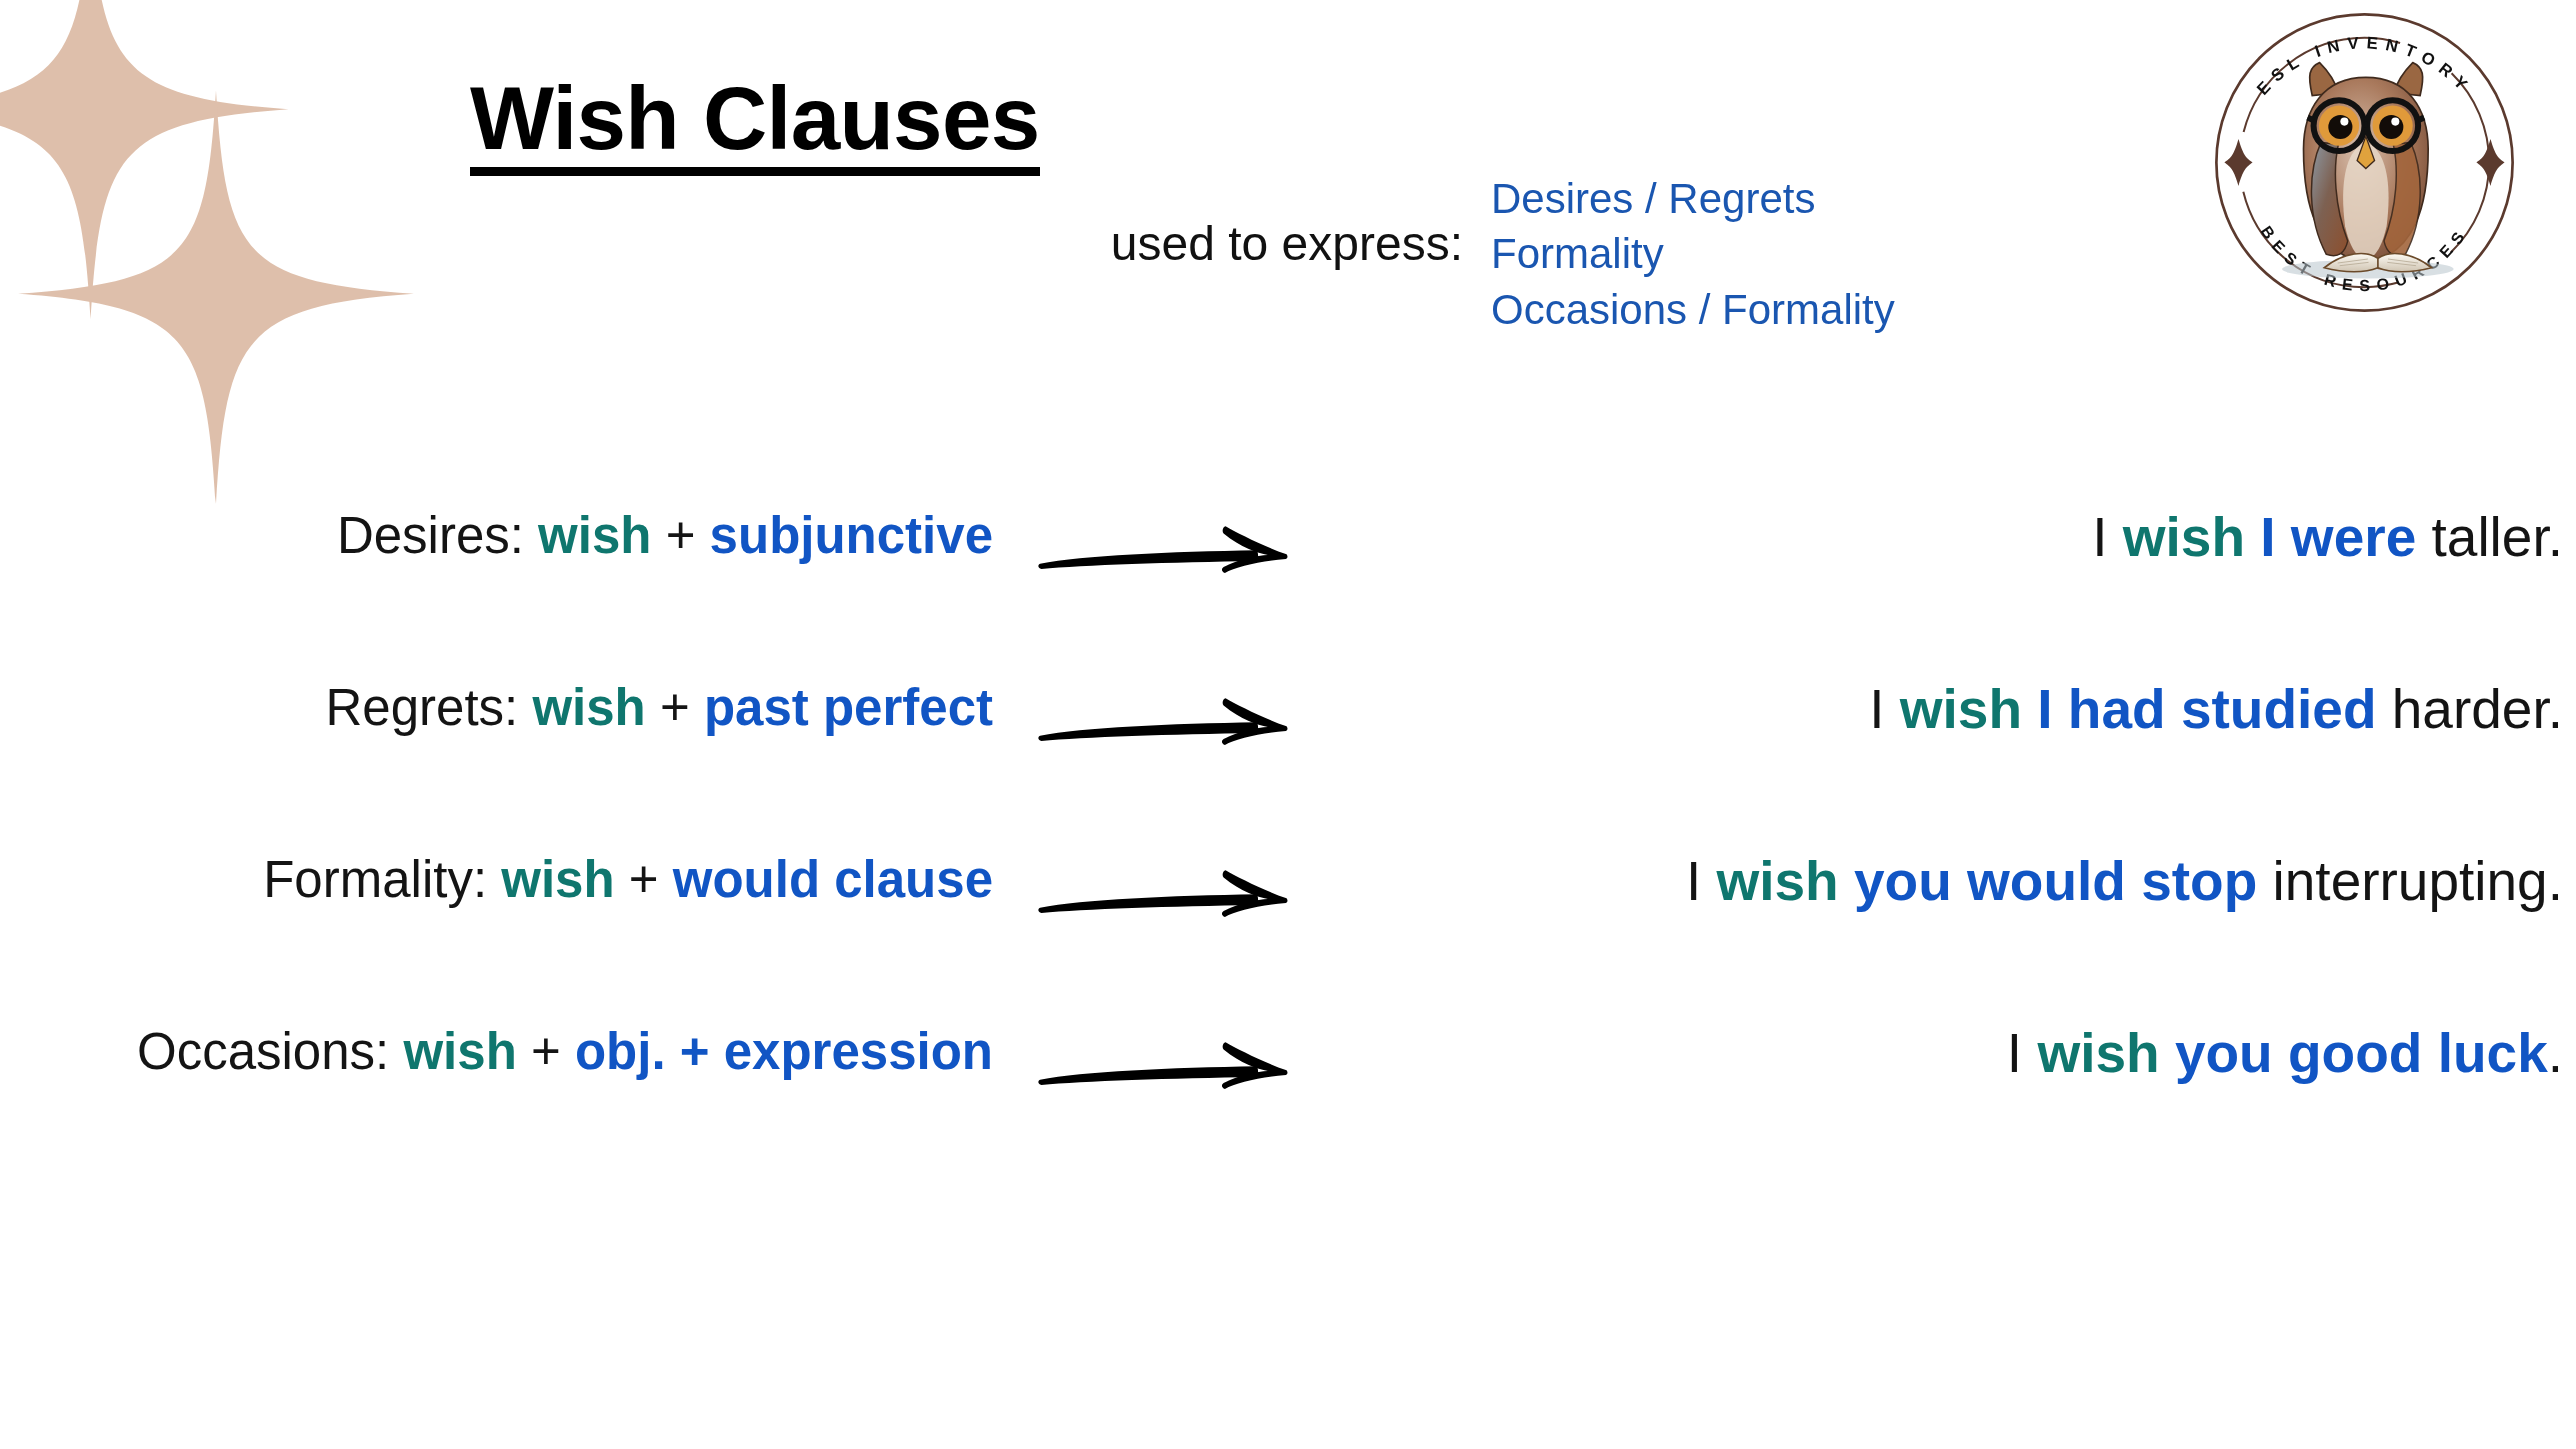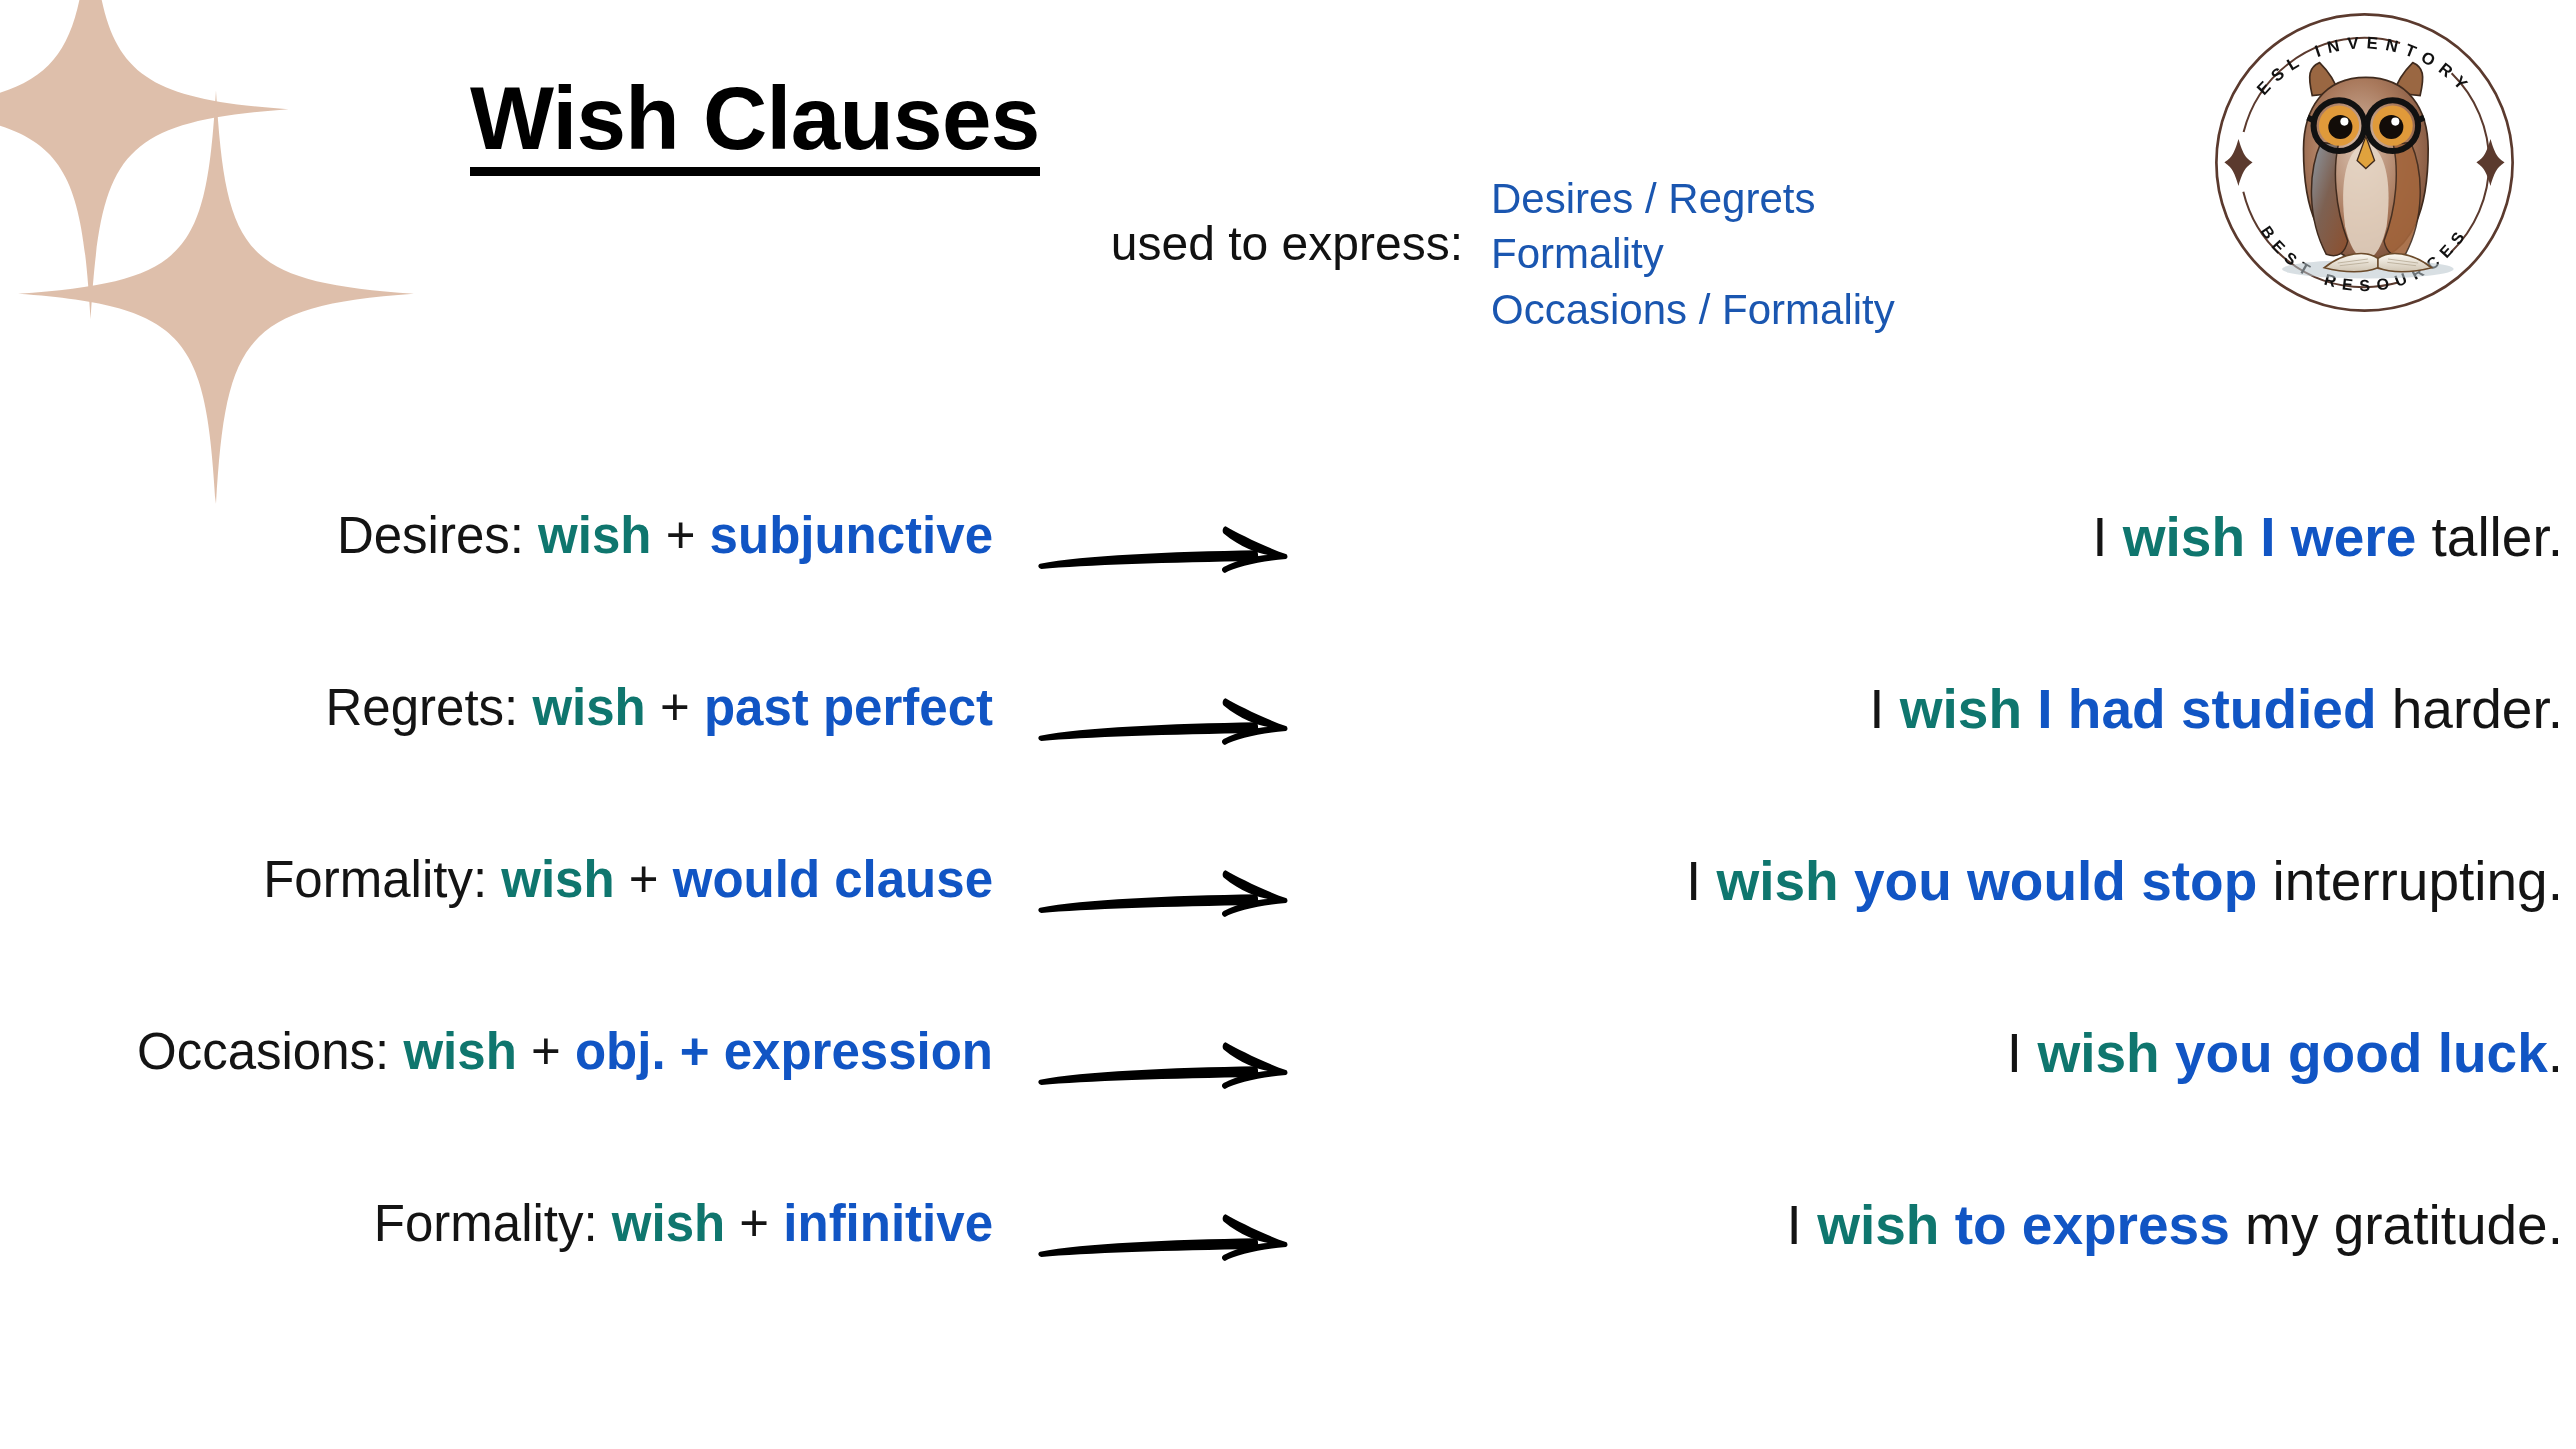--- a/index.html
+++ b/index.html
@@ -264,23 +264,15 @@
 
   <div class="row">
     <div class="row-left"><span class="pl">Occasions:</span> <span class="b">wish</span> <span class="pl">+</span> <span class="bl">obj. + expression</span></div>
     <svg class="row-arrow" viewBox="0 0 400 110" xmlns="http://www.w3.org/2000/svg">
       <path d="M6 74 C70 62, 200 56, 330 54 C332 60, 332 64, 330 70 C200 72, 70 76, 8 82 C3 80, 2 76, 6 74 Z" fill="#000"></path>
       <path d="M283 18 C300 28, 340 48, 374 60 C376 63, 376 65, 373 67 C338 70, 298 78, 282 88 C277 86, 276 82, 280 79 C306 66, 330 62, 346 61 C330 58, 306 50, 280 29 C277 25, 279 19, 283 18 Z" fill="#000"></path>
     </svg>
     <div class="row-right"><span class="pl">I</span> <span class="b">wish</span> <span class="bl">you good luck</span><span class="pl">.</span></div>
   </div>
 
-  <div class="row">
-    <div class="row-left"><span class="pl">Formality:</span> <span class="b">wish</span> <span class="pl">+</span> <span class="bl">infinitive</span></div>
-    <svg class="row-arrow" viewBox="0 0 400 110" xmlns="http://www.w3.org/2000/svg">
-      <path d="M6 74 C70 62, 200 56, 330 54 C332 60, 332 64, 330 70 C200 72, 70 76, 8 82 C3 80, 2 76, 6 74 Z" fill="#000"></path>
-      <path d="M283 18 C300 28, 340 48, 374 60 C376 63, 376 65, 373 67 C338 70, 298 78, 282 88 C277 86, 276 82, 280 79 C306 66, 330 62, 346 61 C330 58, 306 50, 280 29 C277 25, 279 19, 283 18 Z" fill="#000"></path>
-    </svg>
-    <div class="row-right"><span class="pl">I</span> <span class="b">wish</span> <span class="bl">to express</span> <span class="pl">my gratitude.</span></div>
-  </div>
 
 </div>
 
 
 </body></html>

